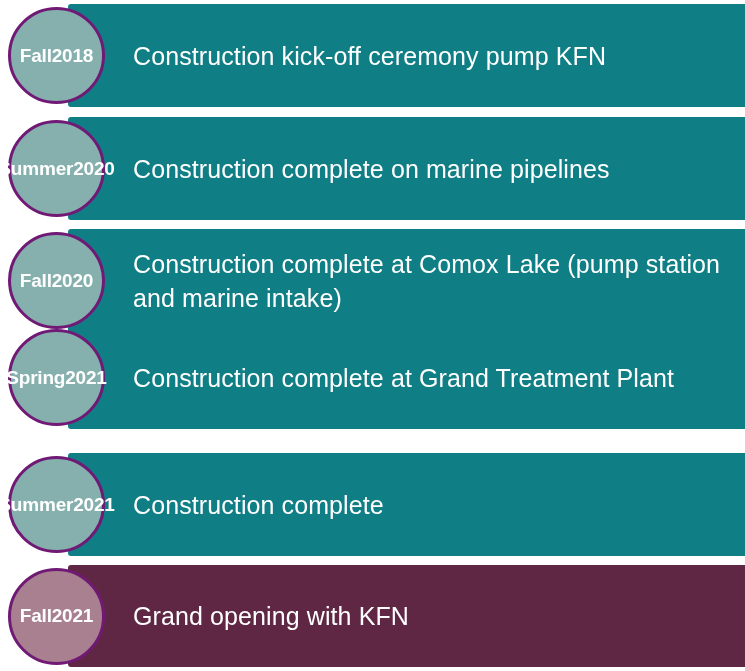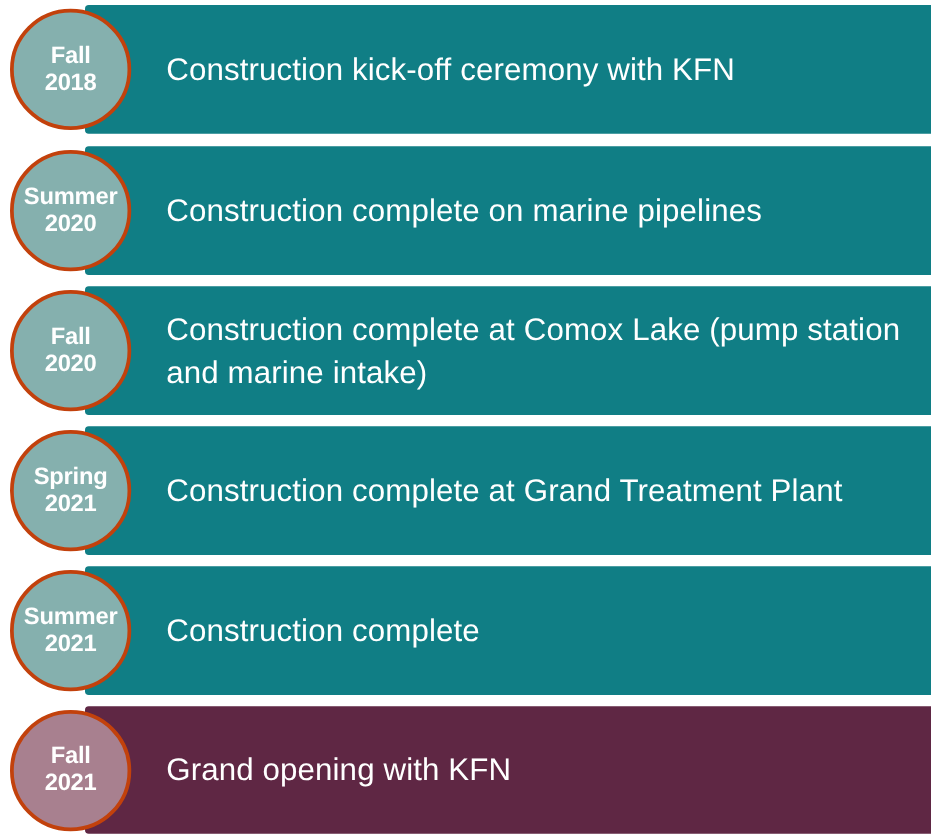--- a/index.html
+++ b/index.html
@@ -38,23 +38,23 @@
   }
 
   
   .row-marker {
     position: absolute;
     left: 8px;
     width: 97px;
     height: 97px;
     border-radius: 50%;
     box-sizing: border-box;
-    border: 3px solid #c2410c;
+    border: 3px solid #701a75;
     display: flex;
-    flex-direction: column;
+    flex-direction: row;
     align-items: center;
     justify-content: center;
     z-index: 2;
   }
 
   .marker-season,
   .marker-year {
     color: #ffffff;
     font-weight: bold;
     font-size: 19px;
@@ -87,21 +87,21 @@
 <body>
 
 <div id="timeline">
     <div class="timeline-row" style="top: 4px; height: 103px;">
       <div class="row-bar" style="background: rgb(16, 126, 133);"></div>
       <div class="row-marker" style="background: rgb(133, 176, 174); top: 3px;">
         <div class="marker-season">Fall</div>
         <div class="marker-year">2018</div>
       </div>
       <div class="row-label">
-        <span class="row-label-text">Construction kick-off ceremony with KFN</span>
+        <span class="row-label-text">Construction kick-off ceremony pump KFN</span>
       </div>
     </div>
     <div class="timeline-row" style="top: 117px; height: 103px;">
       <div class="row-bar" style="background: rgb(16, 126, 133);"></div>
       <div class="row-marker" style="background: rgb(133, 176, 174); top: 3px;">
         <div class="marker-season">Summer</div>
         <div class="marker-year">2020</div>
       </div>
       <div class="row-label">
         <span class="row-label-text">Construction complete on marine pipelines</span>
@@ -110,21 +110,21 @@
     <div class="timeline-row" style="top: 229px; height: 103px;">
       <div class="row-bar" style="background: rgb(16, 126, 133);"></div>
       <div class="row-marker" style="background: rgb(133, 176, 174); top: 3px;">
         <div class="marker-season">Fall</div>
         <div class="marker-year">2020</div>
       </div>
       <div class="row-label">
         <span class="row-label-text">Construction complete at Comox Lake (pump station and marine intake)</span>
       </div>
     </div>
-    <div class="timeline-row" style="top: 341px; height: 103px;">
+    <div class="timeline-row" style="top: 326px; height: 103px;">
       <div class="row-bar" style="background: rgb(16, 126, 133);"></div>
       <div class="row-marker" style="background: rgb(133, 176, 174); top: 3px;">
         <div class="marker-season">Spring</div>
         <div class="marker-year">2021</div>
       </div>
       <div class="row-label">
         <span class="row-label-text">Construction complete at Grand Treatment Plant</span>
       </div>
     </div>
     <div class="timeline-row" style="top: 453px; height: 103px;">

